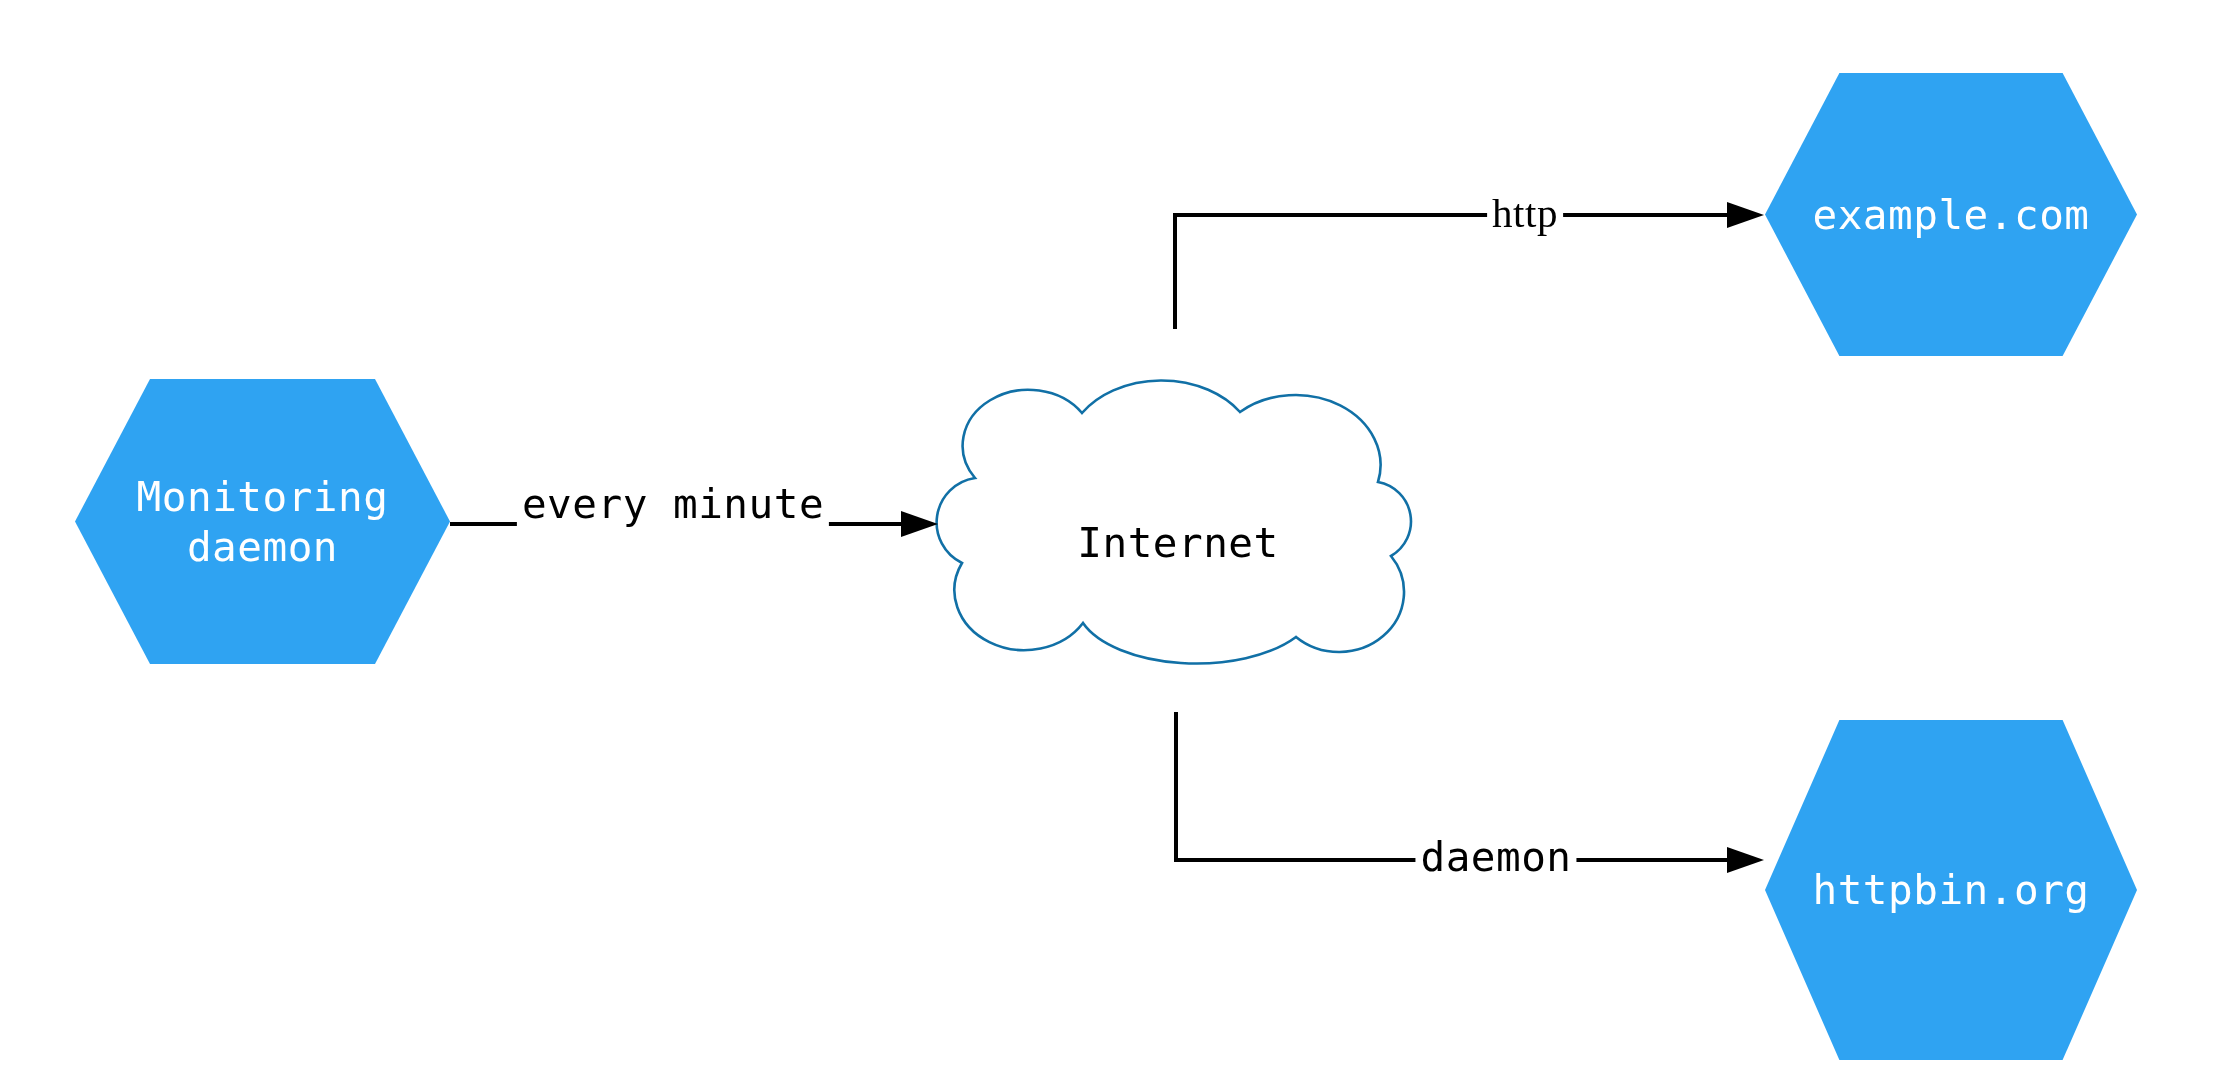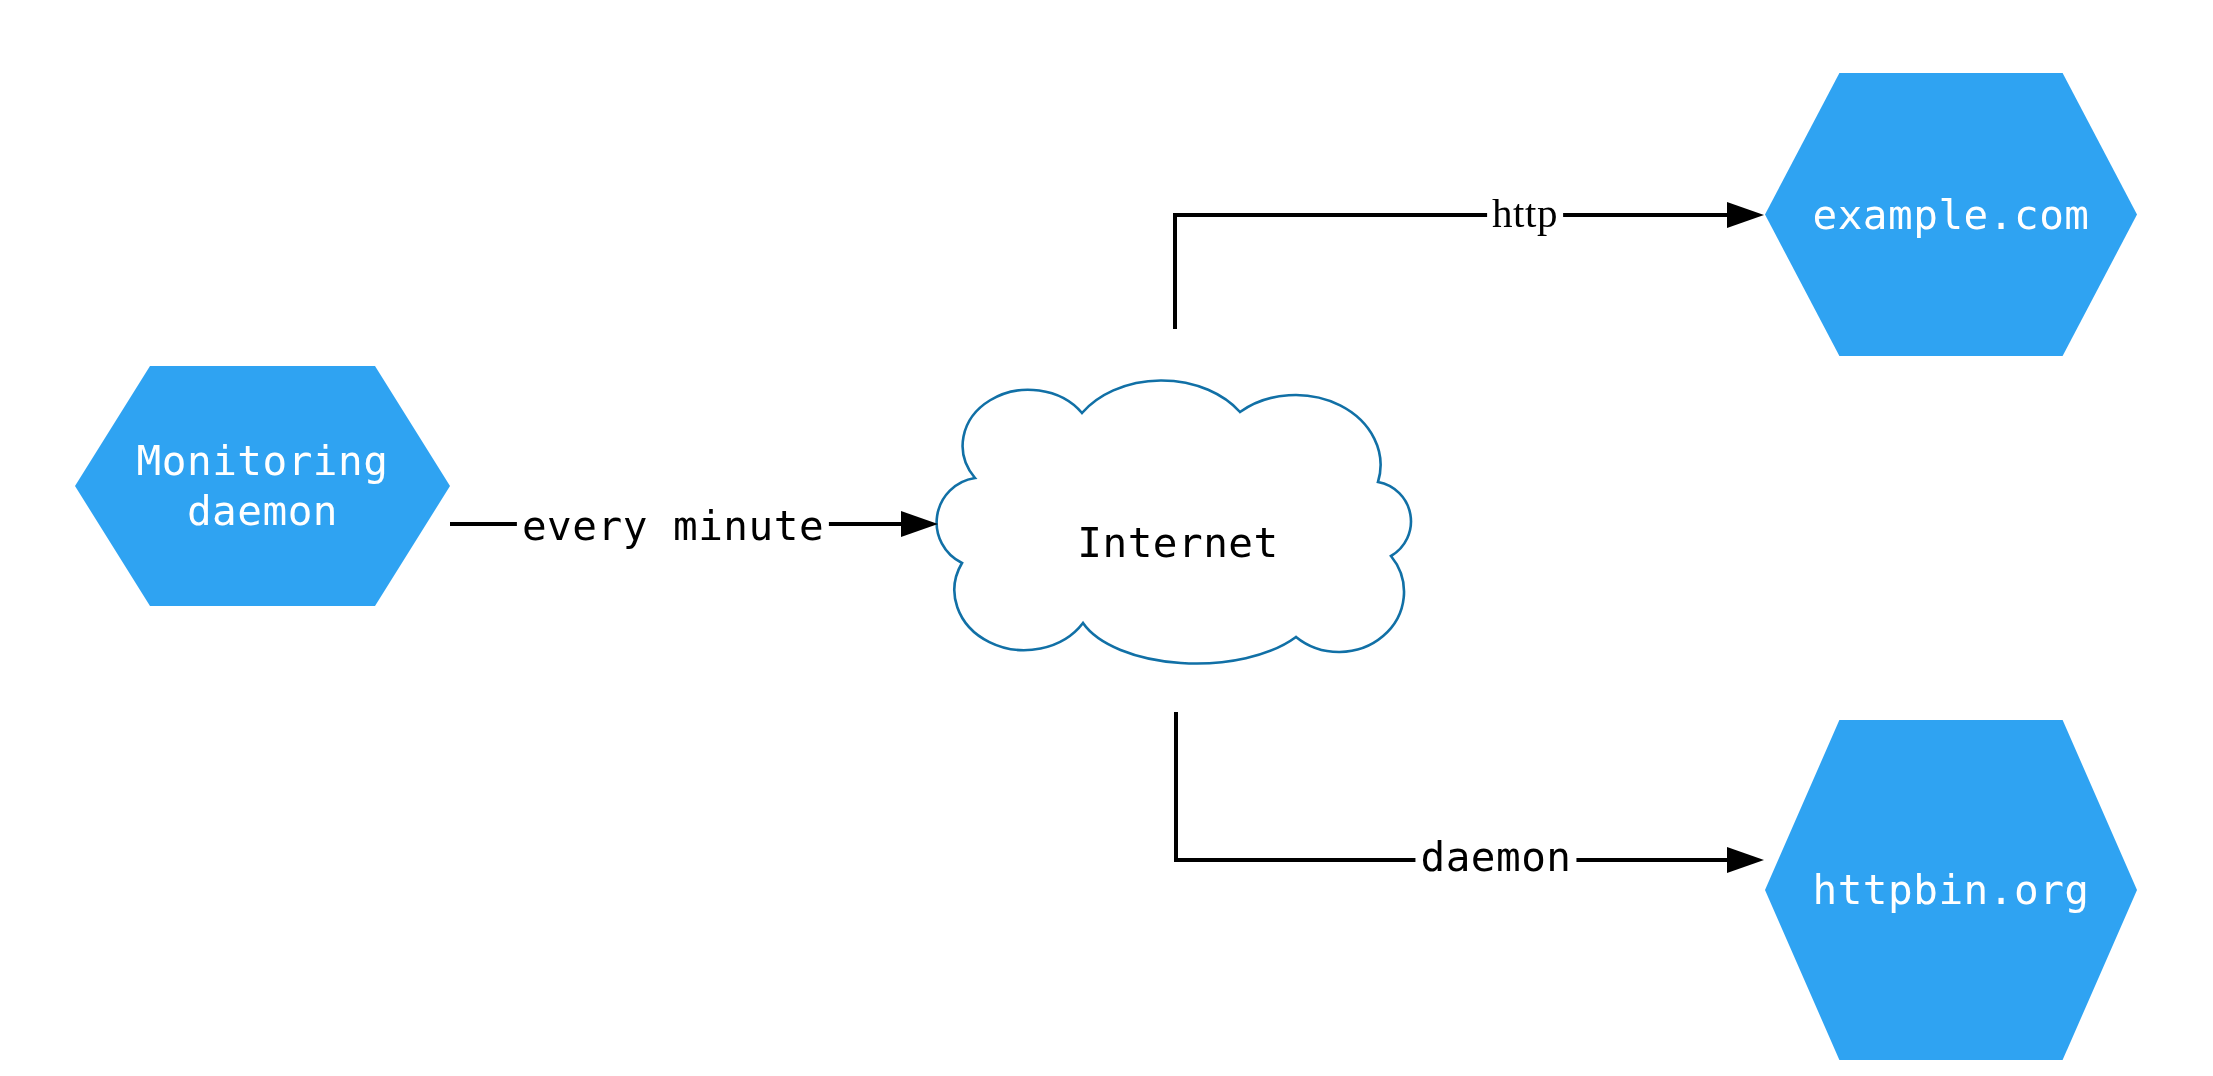--- a/index.html
+++ b/index.html
@@ -105,34 +105,34 @@
       <polyline class="edge-line" points="1175,329 1175,215 1728,215"></polyline>
       <polygon class="arrowhead" points="1764,215 1727,202 1727,228"></polygon>
     </g>
 
     <g>
       <polyline class="edge-line" points="1176,712 1176,860 1728,860"></polyline>
       <polygon class="arrowhead" points="1764,860 1727,847 1727,873"></polygon>
     </g>
   </svg>
 
-  <div class="hex-node" style="left:75px; top:366px; width:375px; height:240px;">
+  <div class="hex-node" style="left:75px; top:379px; width:375px; height:285px;">
     <span class="hex-label">Monitoring
 daemon</span>
   </div>
 
   <div class="hex-node" style="left:1765px; top:73px; width:372px; height:283px;">
     <span class="hex-label">example.com</span>
   </div>
 
   <div class="hex-node" style="left:1765px; top:720px; width:372px; height:340px;">
     <span class="hex-label">httpbin.org</span>
   </div>
 
   <div class="cloud-label" style="left:1178px; top:519px;">Internet</div>
 
-  <div class="edge-label" style="left:673px; top:527px;">every minute</div>
+  <div class="edge-label" style="left:673px; top:505px;">every minute</div>
 
   <div class="edge-label" style="left:1525px; top:214px;font-family:Liberation Serif, serif;">http</div>
 
   <div class="edge-label" style="left:1496px; top:858px;">daemon</div>
 
 </div>
 
 </body></html>

